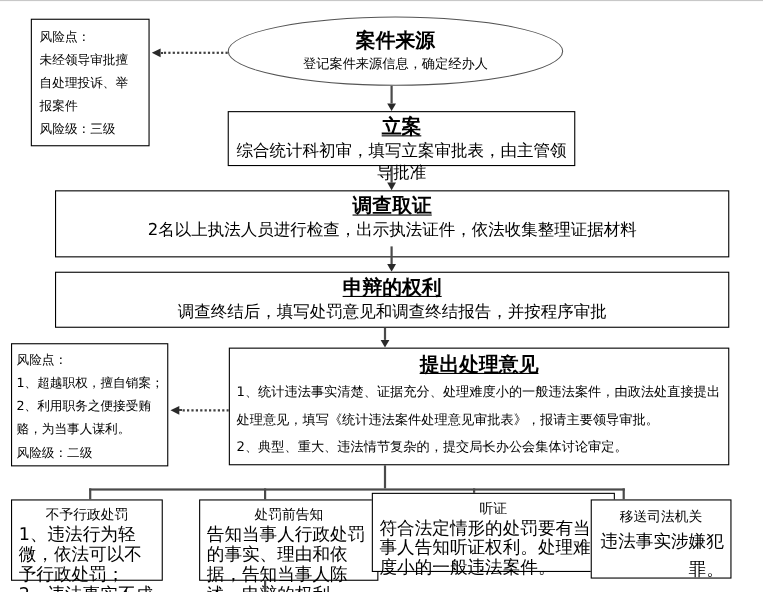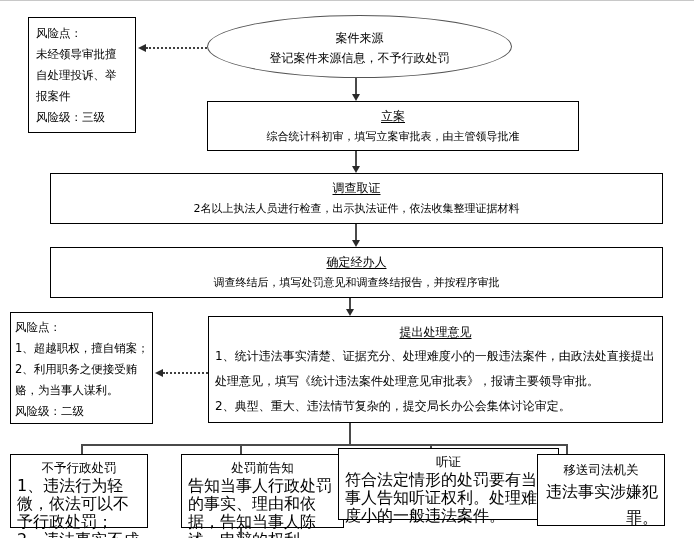--- a/index.html
+++ b/index.html
@@ -15,24 +15,24 @@
   .riskbox{
     position:absolute;box-sizing:border-box;border:1.5px solid #000;
     background:#fff;text-align:left;padding:5px 7px;
     font-size:11.5px;line-height:21px;white-space:nowrap;
   }
   .ellipse{
     position:absolute;box-sizing:border-box;border:1.5px solid #555;
     border-radius:50%;background:#fff;display:flex;flex-direction:column;
     justify-content:center;align-items:center;text-align:center;
   }
-  .title{font-weight:normal;font-size:12px;line-height:22px;}
+  .title{font-weight:bold;font-size:18px;line-height:22px;}
   .title-u{text-decoration:underline;text-underline-offset:2px;}
   .desc{font-size:12px;line-height:18px;}
-  .stepdesc{font-size:11px;line-height:20px;}
+  .stepdesc{font-size:15px;line-height:20px;}
   .opitems{font-size:12px;line-height:25px;text-align:left;padding:0 6px;}
   .btitle{font-weight:normal;font-size:12.5px;line-height:18px;margin-top:2px;}
   .bdesc{font-size:16px;line-height:18px;text-align:left;padding:0 6px;}
   .vline{position:absolute;width:2px;background:#4a4a4a;}
   .hline{position:absolute;height:2px;background:#4a4a4a;}
   .dots{position:absolute;height:0;border-top:2px dotted #3f3f3f;}
   .arr-down{position:absolute;width:0;height:0;
     border-left:4px solid transparent;border-right:4px solid transparent;
     border-top:7px solid #2a2a2a;}
   .arr-left{position:absolute;width:0;height:0;
@@ -50,44 +50,44 @@
     <div>自处理投诉、举</div>
     <div>报案件</div>
     <div>风险级：三级</div>
   </div>
 
   <div class="arr-left" style="left:138px;top:43px;"></div>
   <div class="dots" style="left:146px;top:46px;width:61px;"></div>
 
   <div class="ellipse" style="left:207px;top:14px;width:305px;height:63px;">
     <div class="title">案件来源</div>
-    <div class="desc">登记案件来源信息，不予行政处罚</div>
+    <div class="desc">登记案件来源信息，确定经办人</div>
   </div>
 
   <div class="vline" style="left:355px;top:77px;height:16px;"></div>
   <div class="arr-down" style="left:352px;top:93px;"></div>
 
-  <div class="box" style="left:207px;top:100px;width:372px;height:50px;padding-top:3px;">
+  <div class="box" style="left:207px;top:100px;width:316px;height:50px;padding-top:3px;">
     <div class="title title-u">立案</div>
     <div class="stepdesc">综合统计科初审，填写立案审批表，由主管领导批准</div>
   </div>
 
   <div class="vline" style="left:355px;top:150px;height:15px;"></div>
   <div class="arr-down" style="left:352px;top:165px;"></div>
 
-  <div class="box" style="left:50px;top:172px;width:613px;height:51px;padding-top:3px;">
+  <div class="box" style="left:50px;top:172px;width:613px;height:61px;padding-top:3px;">
     <div class="title title-u">调查取证</div>
     <div class="stepdesc">2名以上执法人员进行检查，出示执法证件，依法收集整理证据材料</div>
   </div>
 
   <div class="vline" style="left:355px;top:223px;height:16px;"></div>
   <div class="arr-down" style="left:352px;top:239px;"></div>
 
   <div class="box" style="left:50px;top:246px;width:613px;height:51px;padding-top:3px;">
-    <div class="title title-u">确定经办人</div>
+    <div class="title title-u">申辩的权利</div>
     <div class="stepdesc">调查终结后，填写处罚意见和调查终结报告，并按程序审批</div>
   </div>
 
   <div class="vline" style="left:349px;top:297px;height:11px;"></div>
   <div class="arr-down" style="left:346px;top:308px;"></div>
 
   <div class="riskbox" style="left:10px;top:311px;width:143px;height:112px;padding:4px 4px;">
     <div>风险点：</div>
     <div>1、超越职权，擅自销案；</div>
     <div>2、利用职务之便接受贿</div>

